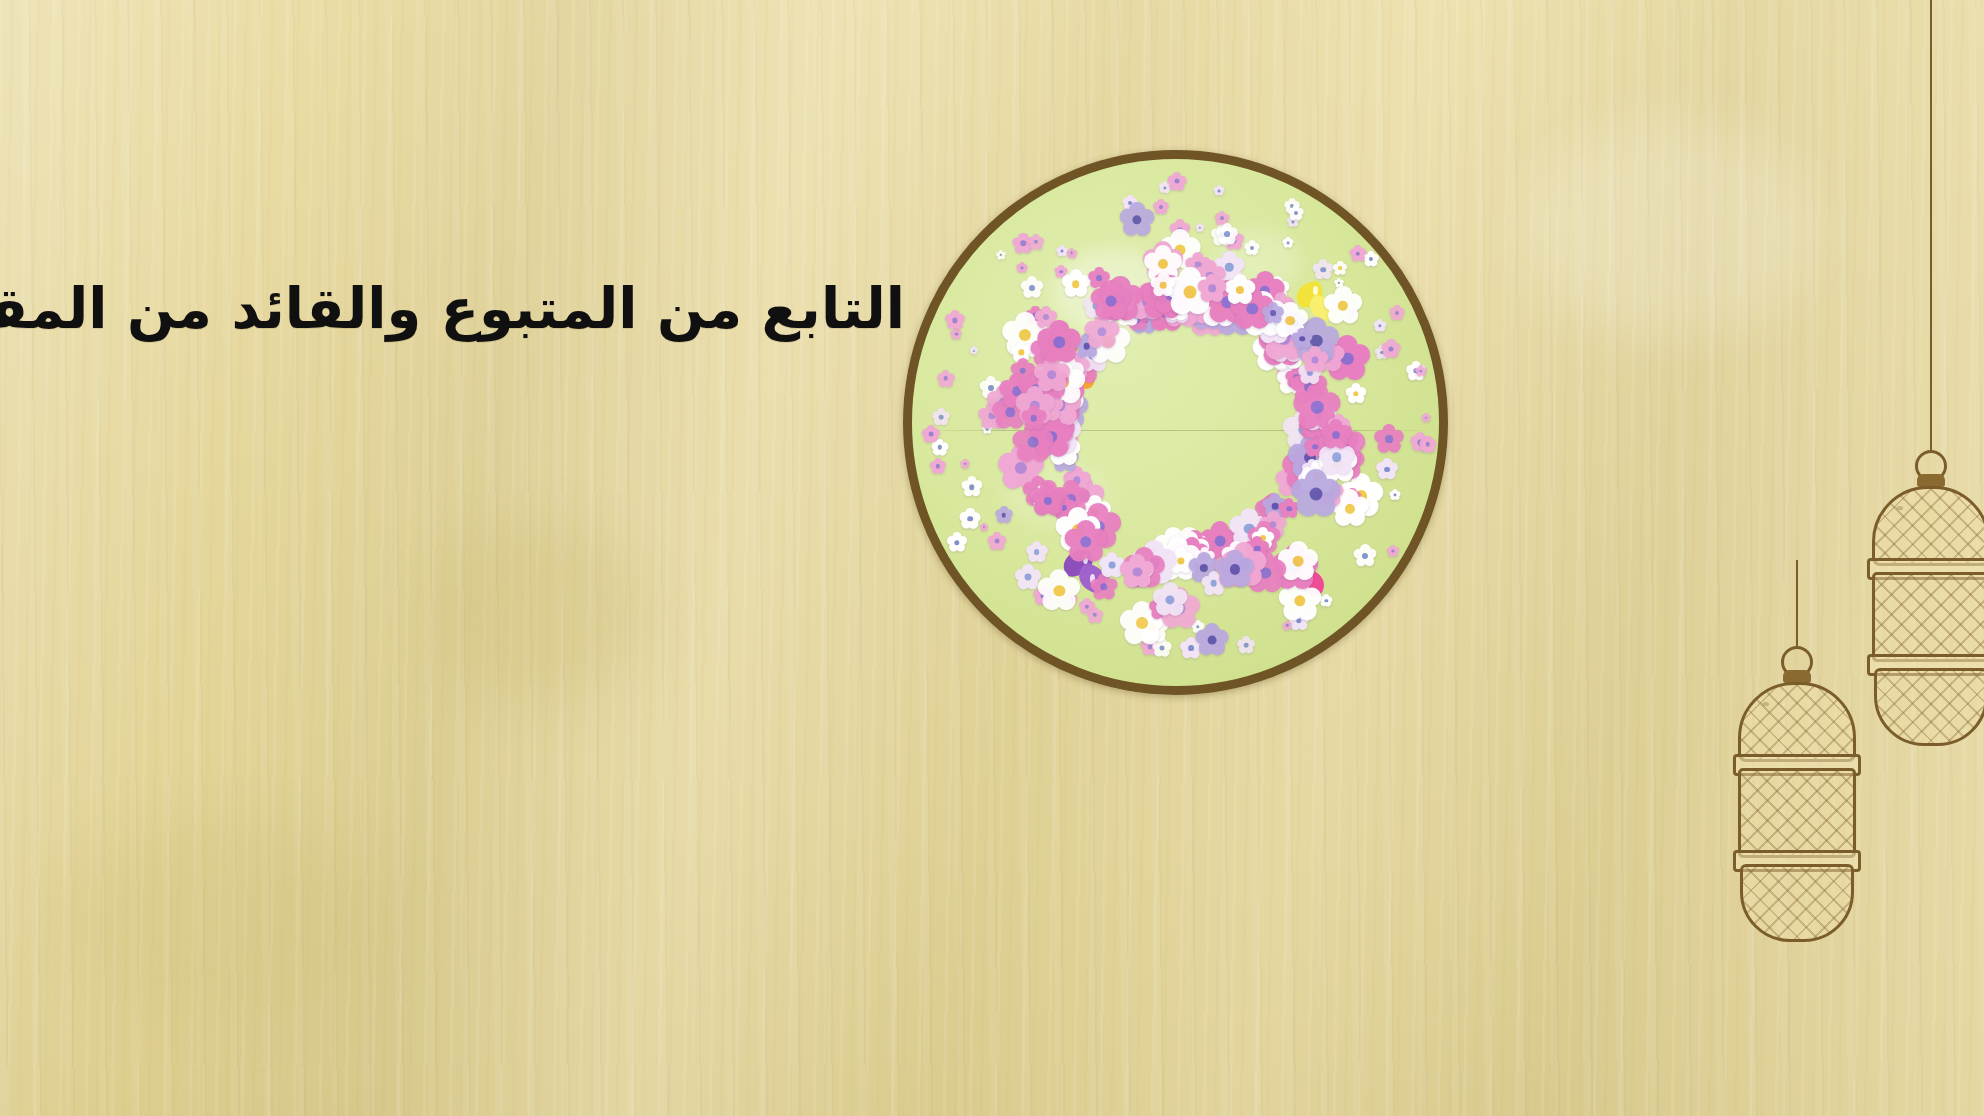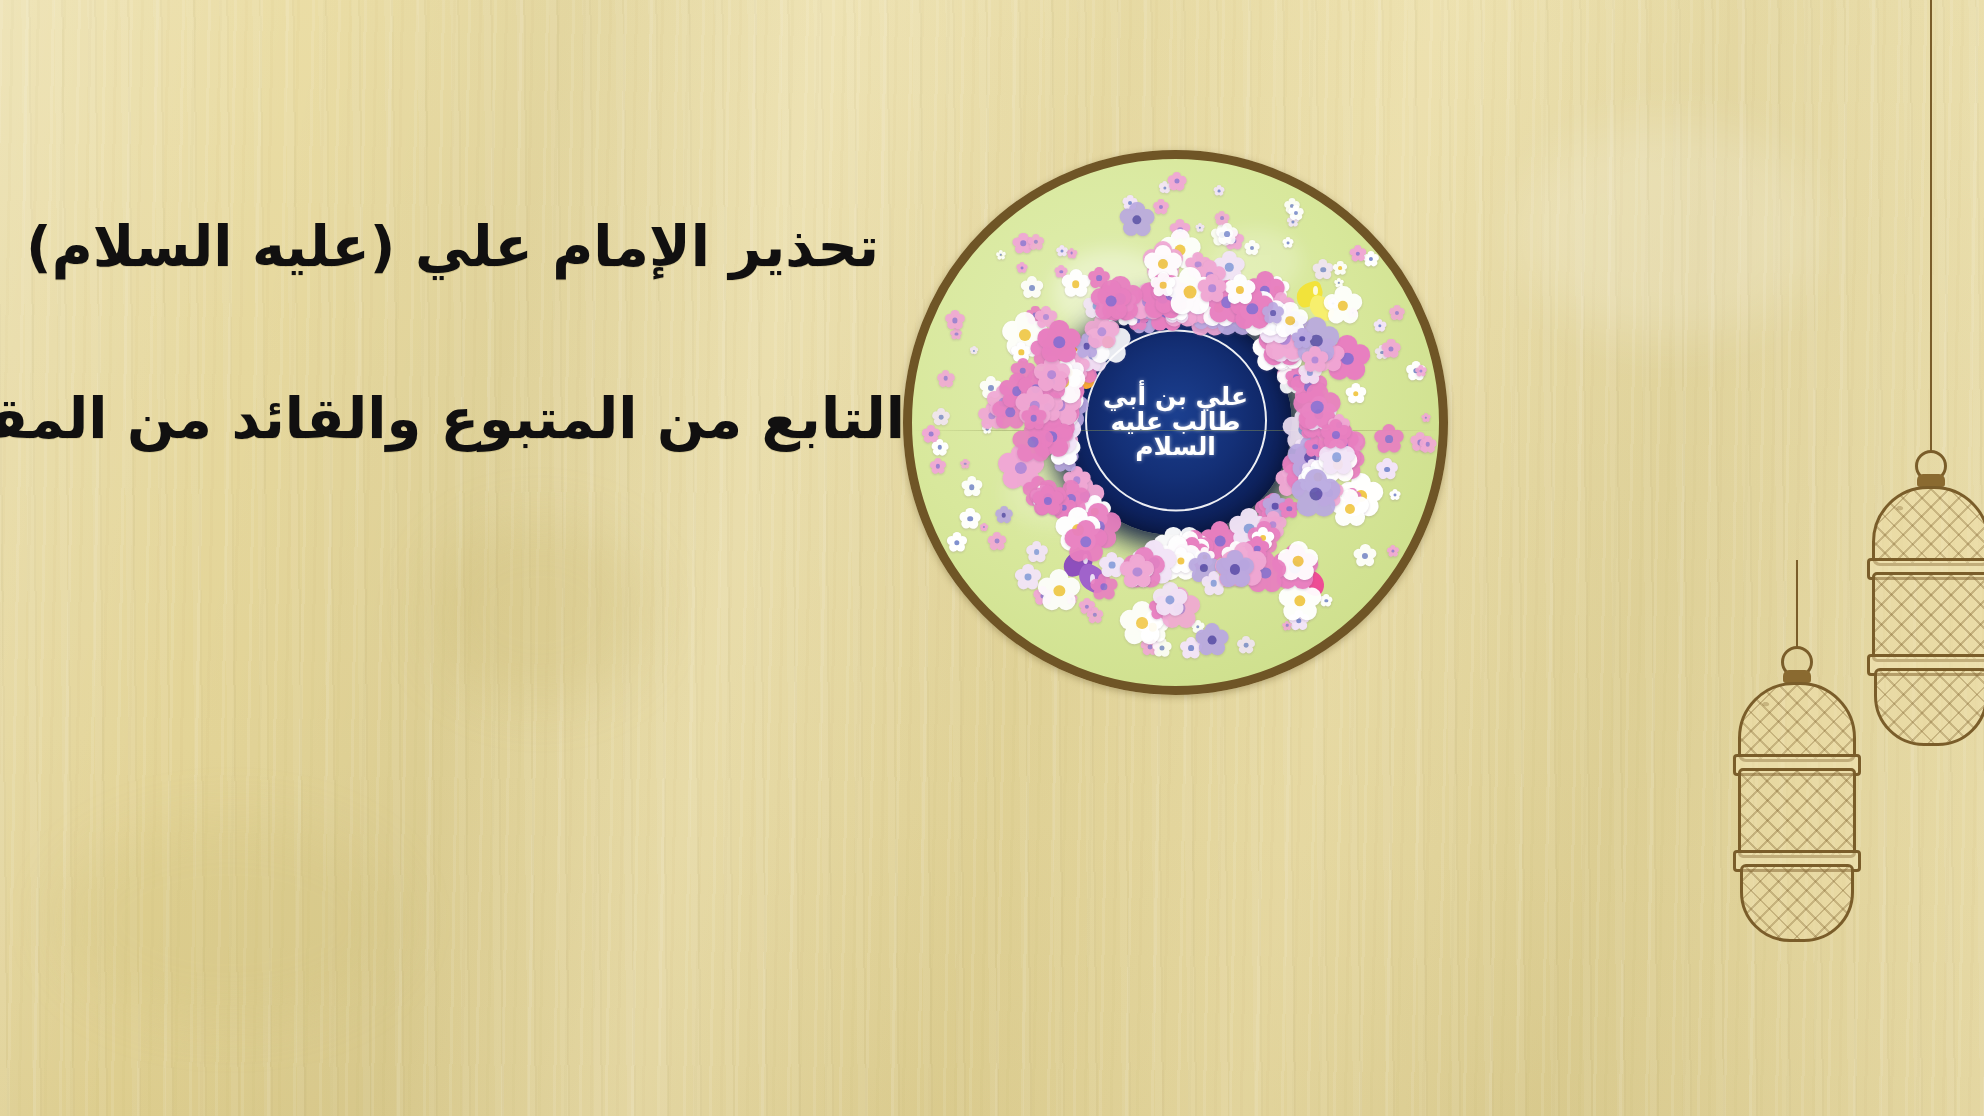--- a/index.html
+++ b/index.html
@@ -128,21 +128,20 @@
 <body>
 
 <div class="stage">
 
   <div class="paper-tex"></div>
   <div class="tex-blotch" style="left:430px;top:520px;width:220px;height:180px;background:rgba(200,182,110,.22);"></div>
   <div class="tex-blotch" style="left:1520px;top:120px;width:300px;height:220px;background:rgba(255,255,255,.18);"></div>
   <div class="tex-blotch" style="left:60px;top:820px;width:340px;height:200px;background:rgba(205,188,118,.20);"></div>
 
   <div class="textblock">
-    <div class="line l1">تحذير الإمام علي (عليه السلام)</div>
     <div class="line l3">التابع من المتبوع والقائد من المقود</div>
   </div>
 
   <div class="emblem">
     <div class="ring">
 
       <div class="glow" style="left:140px;top:90px;width:120px;height:86px;"></div>
       <div class="glow" style="left:300px;top:70px;width:90px;height:64px;opacity:.6;"></div>
       <div class="glow" style="left:90px;top:300px;width:110px;height:70px;opacity:.45;"></div>
 
@@ -2742,26 +2741,20 @@
               <i style="background: rgb(242, 228, 247); transform: translateX(-50%) rotate(0deg);"></i>
               <i style="background: rgb(242, 228, 247); transform: translateX(-50%) rotate(72deg);"></i>
               <i style="background: rgb(242, 228, 247); transform: translateX(-50%) rotate(144deg);"></i>
               <i style="background: rgb(242, 228, 247); transform: translateX(-50%) rotate(216deg);"></i>
               <i style="background: rgb(242, 228, 247); transform: translateX(-50%) rotate(288deg);"></i>
             </div>
             <div class="fc" style="background: rgb(127, 143, 208);"></div>
           </div>
         </div>
 
-      <div class="core">
-        <div class="calli">
-          <span class="cr"></span>
-          <span>علي بن أبي طالب عليه السلام</span>
-        </div>
-      </div>
 
       <div class="bfly" style="left:142px;top:188px;width:54px;height:44px;">
         <span style="left:0;top:2px;width:30px;height:24px;background:#f8991f;transform:rotate(-18deg);"></span>
         <span style="left:14px;top:16px;width:28px;height:24px;background:#f9a733;transform:rotate(22deg);border-radius:30% 60% 30% 60%;"></span>
         <span style="left:20px;top:4px;width:5px;height:11px;background:#fff;border-radius:50%;opacity:.85;"></span>
         <span style="left:26px;top:24px;width:5px;height:11px;background:#fff;border-radius:50%;opacity:.85;"></span>
       </div>
       <div class="bfly" style="left:151px;top:392px;width:56px;height:44px;">
         <span style="left:0;top:0px;width:30px;height:24px;background:#8e4fbd;transform:rotate(-16deg);"></span>
         <span style="left:15px;top:15px;width:29px;height:25px;background:#a063cb;transform:rotate(24deg);border-radius:30% 60% 30% 60%;"></span>

